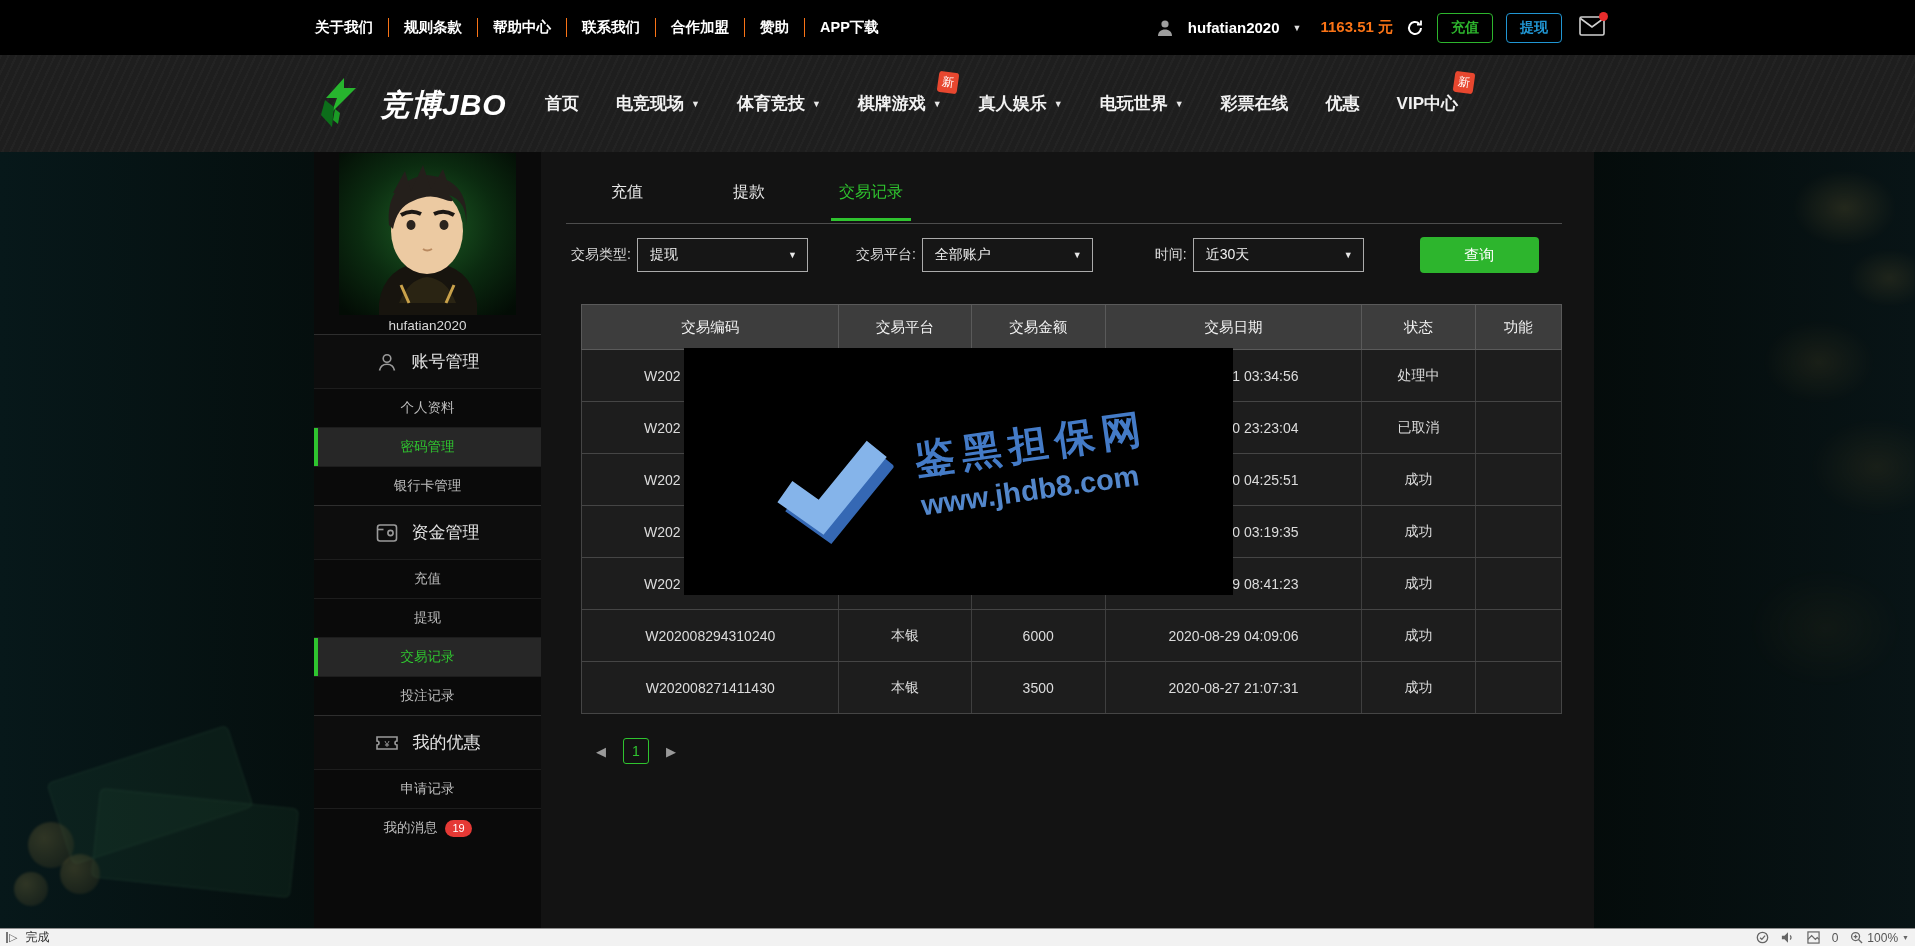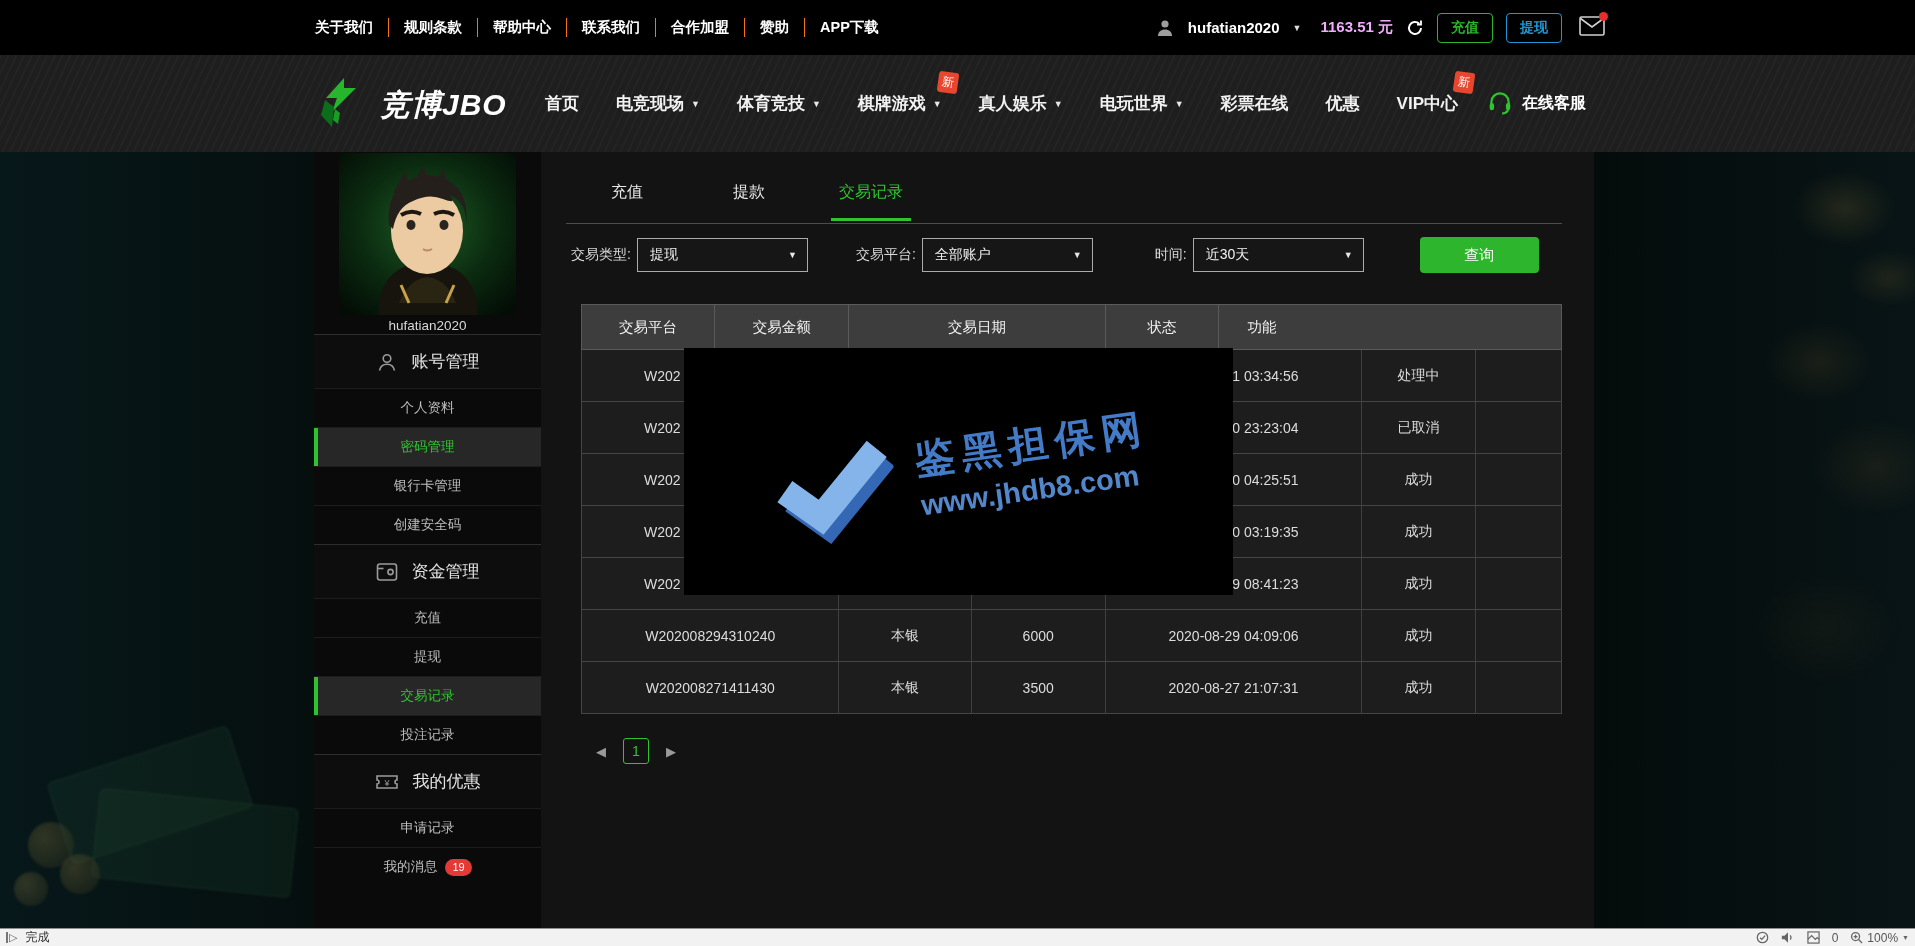--- a/index.html
+++ b/index.html
@@ -10,21 +10,21 @@
 
 .topbar{position:absolute;left:0;top:0;width:100%;height:55px;background:#000;
         display:flex;align-items:center;justify-content:space-between;padding:0 310px 0 300px}
 .topbar-links{display:flex;align-items:center}
 .toplink{color:#fff;font-size:14.5px;font-weight:bold;padding:0 15px;cursor:pointer;white-space:nowrap}
 .toplink:not(:first-child){border-left:1px solid #f97316}
 .topbar-right{display:flex;align-items:center;gap:13px}
 .user-ic svg{display:block}
 .tb-user{color:#fff;font-size:15px;font-weight:bold}
 .tb-caret{color:#ddd;font-size:9px}
-.tb-balance{color:#f0abfc;font-size:15px;font-weight:bold;margin-left:6px}
+.tb-balance{color:#f97316;font-size:15px;font-weight:bold;margin-left:6px}
 .tb-refresh svg{display:block}
 .tb-btn{background:transparent;border-radius:4px;font-size:14px;font-weight:bold;
         padding:5px 13px;cursor:pointer}
 .tb-btn.green{border:1px solid #2db52d;color:#2db52d}
 .tb-btn.blue{border:1px solid #2196d3;color:#2196d3}
 .mail-wrap{position:relative;margin-left:4px}
 .mail-dot{position:absolute;right:-3px;top:-4px;width:9px;height:9px;border-radius:50%;background:#e92c2c}
 
 
 .mainnav{position:absolute;left:0;top:55px;width:100%;height:97px;
@@ -227,31 +227,20 @@
         <div class="nav-item">
     <span>优惠</span>
 
   </div>
         <div class="nav-item">
     <span>VIP中心</span>
 
     <span class="nav-badge">新</span>
   </div>
       </div>
-    <div class="nav-service">
-      <span>
-        <svg width="26" height="26" viewBox="0 0 24 24" fill="none" stroke="#2fc42f" stroke-width="2">
-          <path d="M4 14v-2a8 8 0 0 1 16 0v2"></path>
-          <rect x="2.5" y="13" width="4" height="6.5" rx="2" fill="#2fc42f" stroke="none"></rect>
-          <rect x="17.5" y="13" width="4" height="6.5" rx="2" fill="#2fc42f" stroke="none"></rect>
-          <path d="M19.5 19.5a6 6 0 0 1-5.5 3"></path>
-        </svg>
-      </span>
-      <span class="nav-service-label">在线客服</span>
-    </div>
   </nav>
 
   <div class="page">
     <div class="panel"></div>
     <div class="decor-coins"></div>
     <div class="decor-money">
       <div class="bill b1"></div>
       <div class="bill b2"></div>
       <div class="coin c1"></div>
       <div class="coin c2"></div>
@@ -298,24 +287,20 @@
 
   </div>
           <div class="side-item active">
     <span>密码管理</span>
 
   </div>
           <div class="side-item">
     <span>银行卡管理</span>
 
   </div>
-          <div class="side-item">
-    <span>创建安全码</span>
-
-  </div>
           <div class="side-section">
     <span class="s-icon">
               <svg width="22" height="20" viewBox="0 0 22 20" fill="none" stroke="#9a9a9a" stroke-width="1.6">
                 <rect x="1.5" y="2" width="19" height="16" rx="2.5"></rect>
                 <circle cx="14.5" cy="10" r="2.6"></circle>
                 <path d="M1.5 6.5h6"></path>
               </svg>
             </span>
     <span>资金管理</span>
   </div>
@@ -377,20 +362,21 @@
         <span class="f-label l3">时间:</span>
         <div class="dropdown dd3">
           <span class="dd-value">近30天</span>
           <span class="dd-caret">▼</span>
         </div>
         <button class="search-btn">查询</button>
       </div>
 
       <div class="table">
         <div class="thead" id="thead">
+            <div class="cell c0">交易编码</div>
             <div class="cell c1">交易平台</div>
             <div class="cell c2">交易金额</div>
             <div class="cell c3">交易日期</div>
             <div class="cell c4">状态</div>
             <div class="cell c5">功能</div>
           </div>
         <div id="tbody">
             <div class="trow covered">
     <div class="cell c0">W202</div>
     <div class="cell c1"></div>

